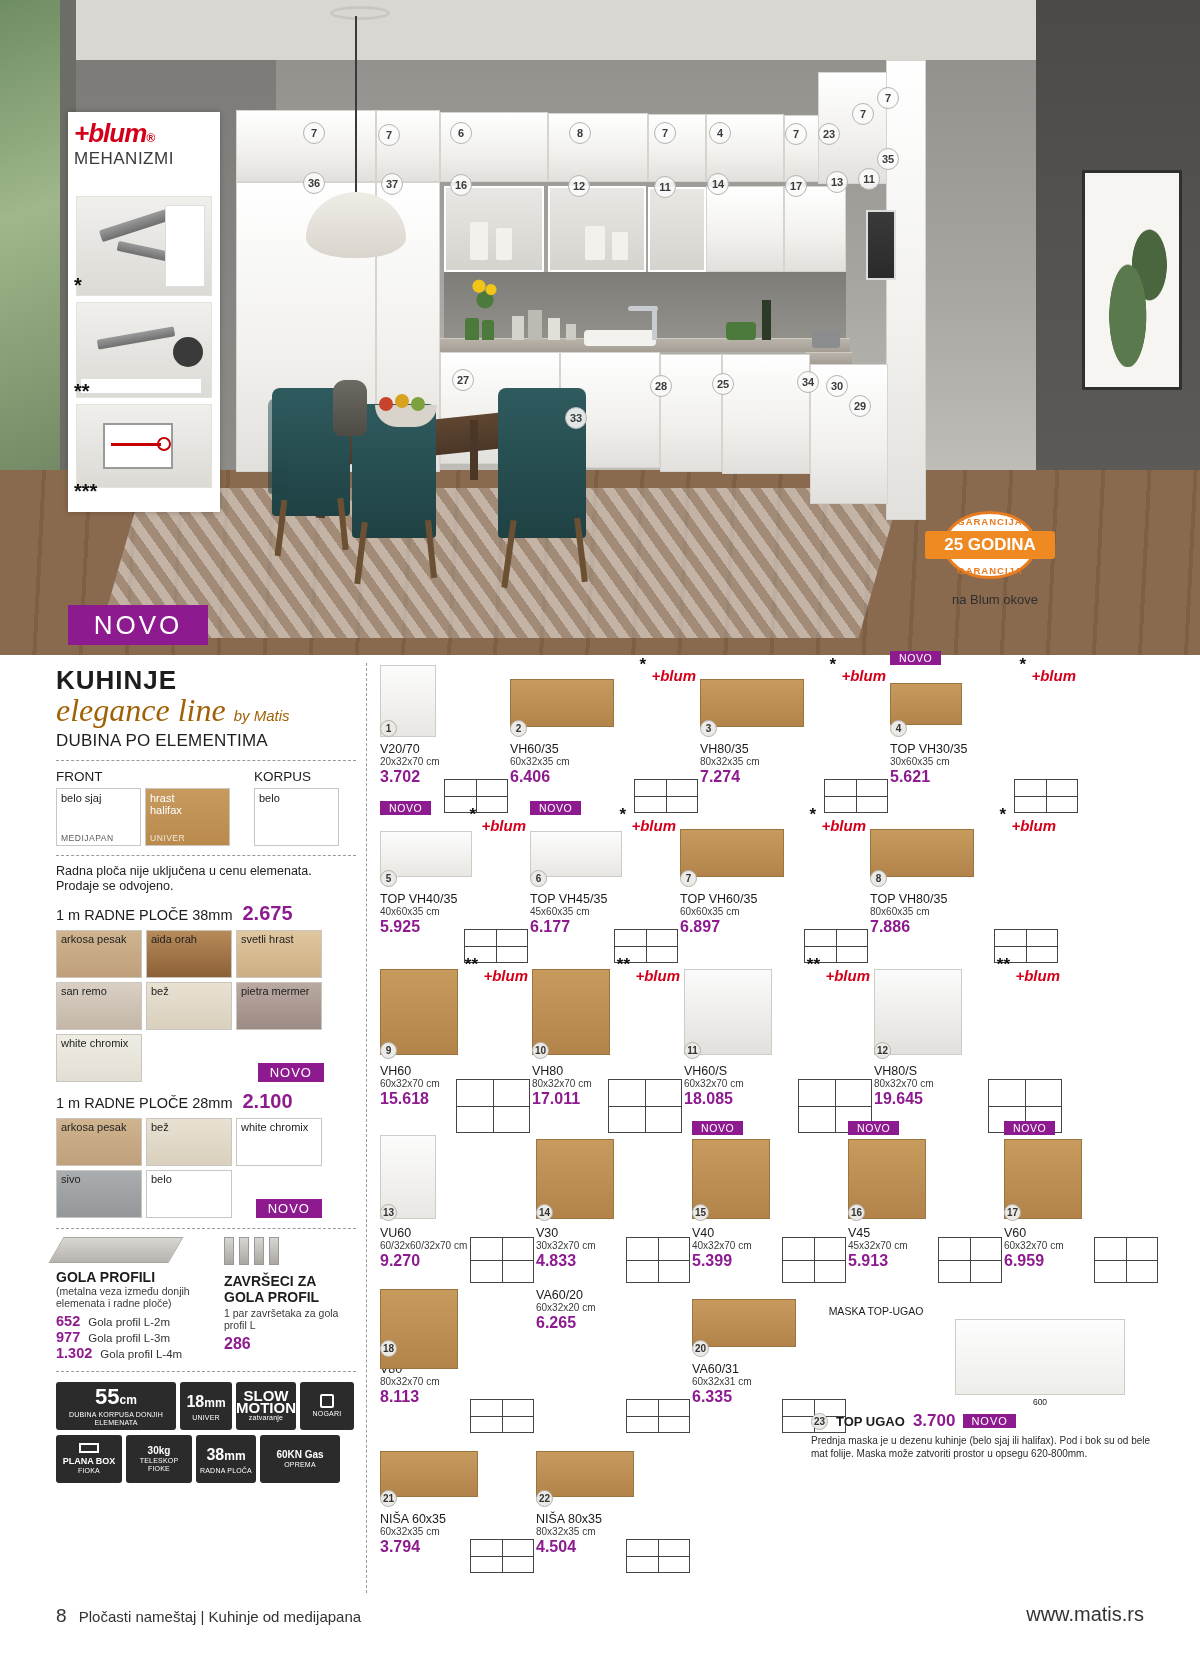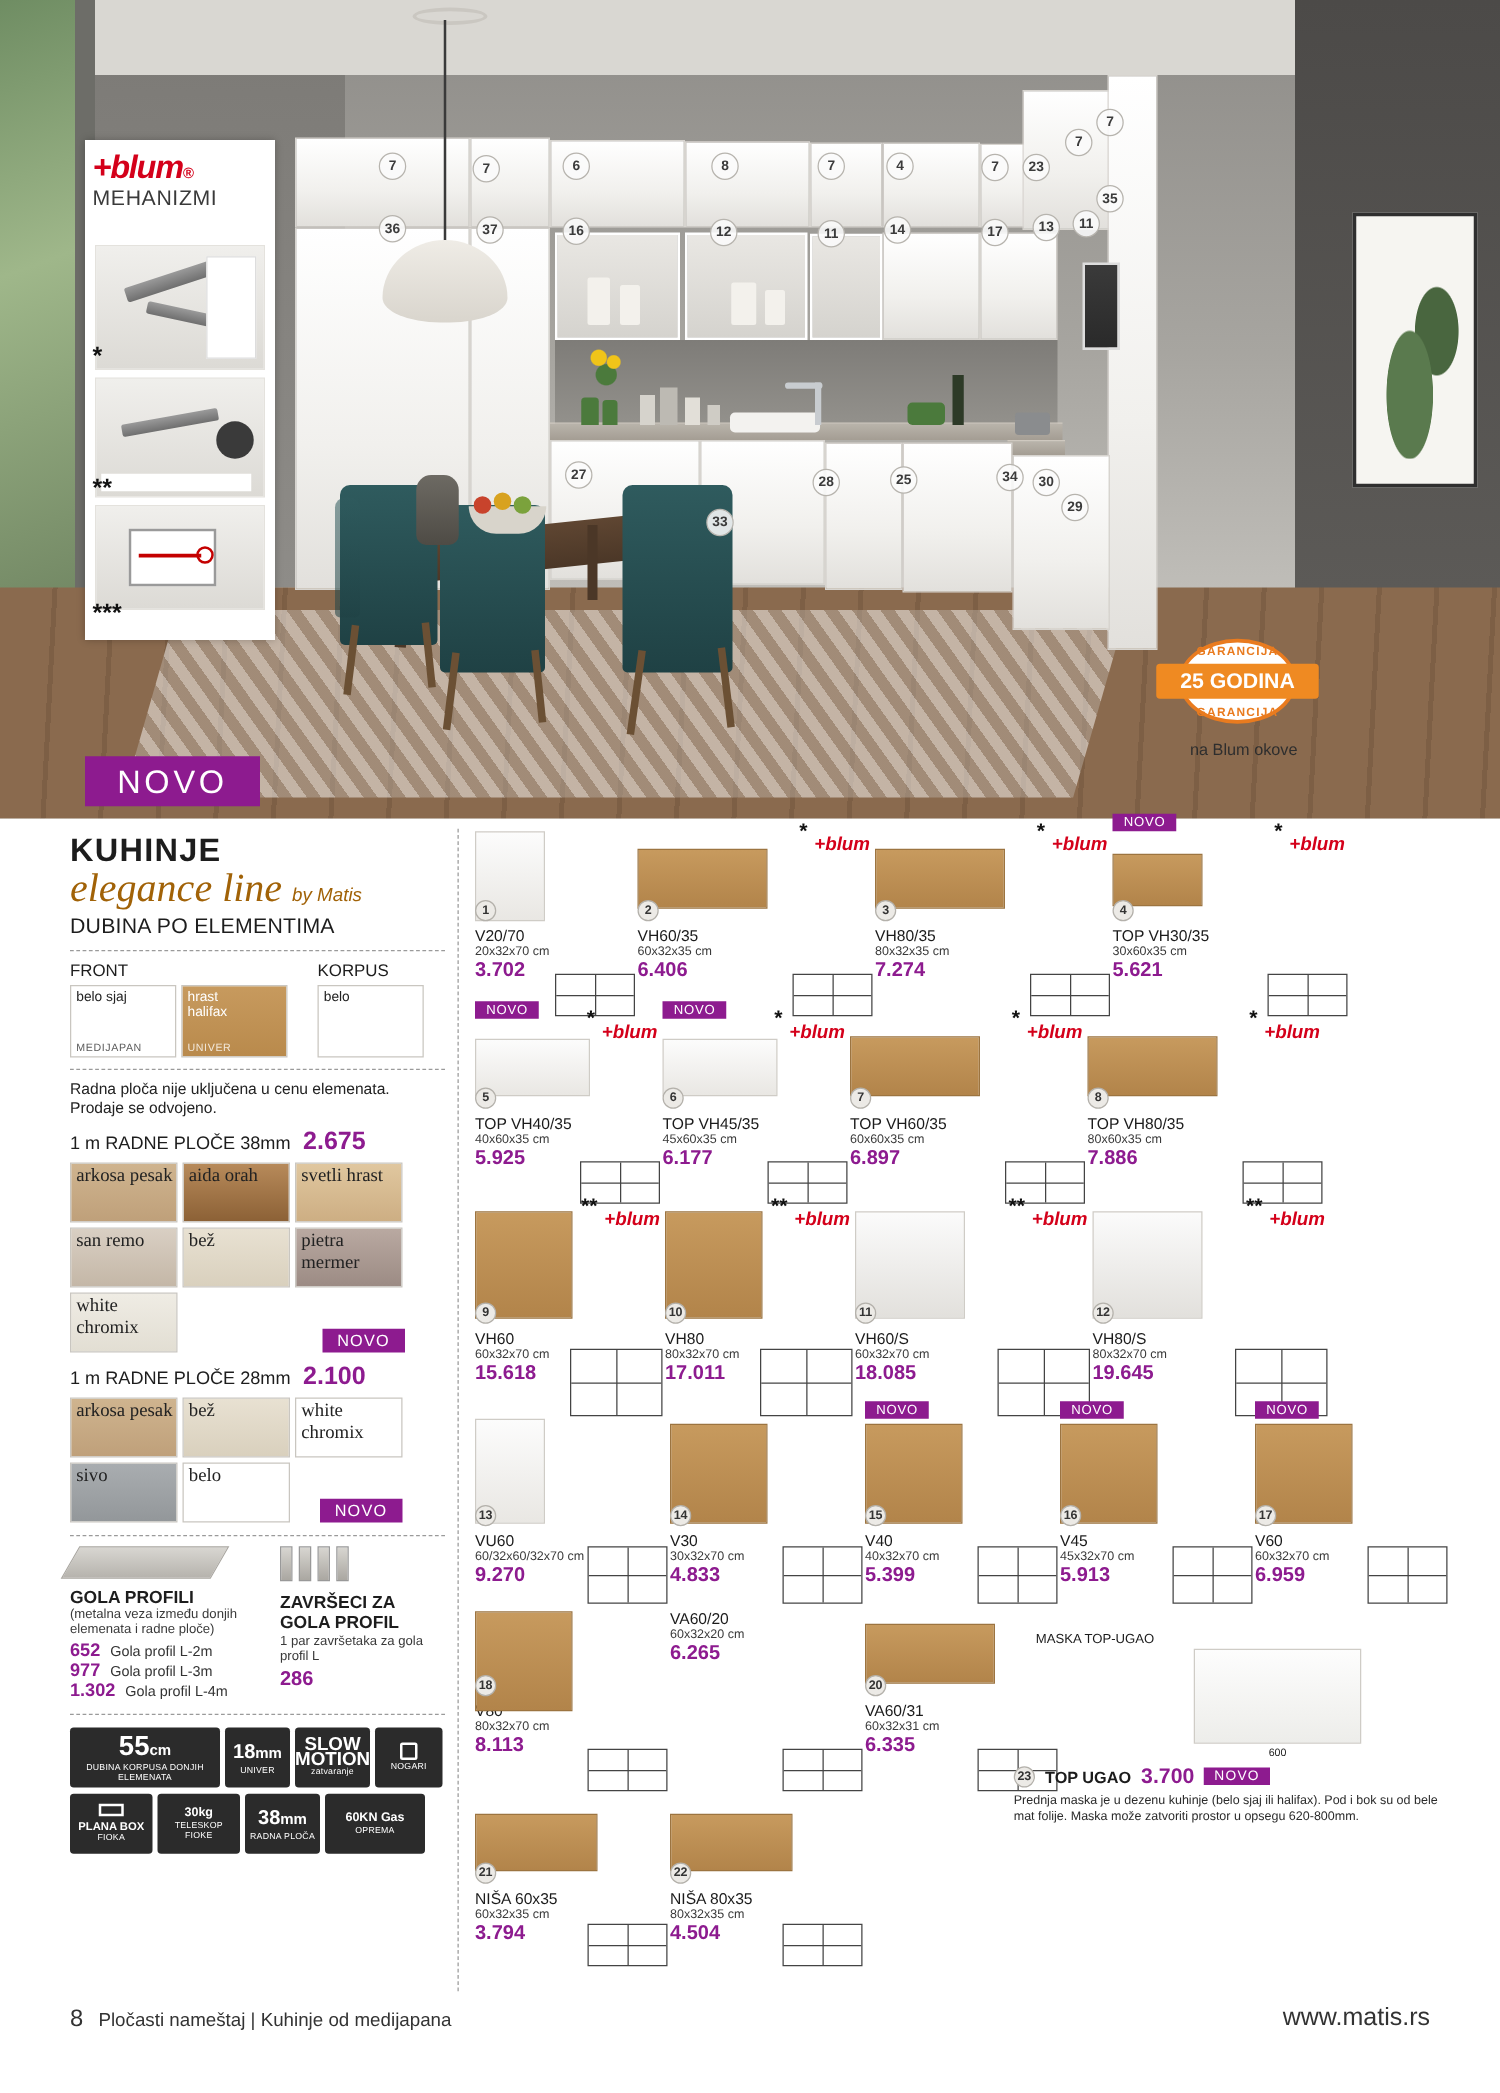--- a/index.html
+++ b/index.html
@@ -238,21 +238,21 @@
   .sw.white { background: #fff; }
   .sw.hrast { background: linear-gradient(#c79a5e,#b98a4c); color: #fff; }
   .sw.hrast .cap { color: #f2e8da; }
 
   .rp-line { display: flex; align-items: baseline; gap: 10px; margin: 8px 0 5px; }
   .rp-label { font-size: 14.5px; color: #1d1d1d; }
   .rp-price { font-size: 20px; font-weight: 700; color: #8d1b8f; }
 
   .sw-grid { display: flex; flex-wrap: wrap; gap: 4px; width: 268px; }
   .sw2 { width: 86px; height: 48px; border: 1px solid #c9c6c0; position: relative; }
-  .sw2 .nm2 { position: absolute; top: 2px; left: 4px; font-size: 15px; color: #222; font-family: Liberation Serif, serif; }
+  .sw2 .nm2 { position: absolute; top: 2px; left: 4px; font-size: 11px; color: #222; }
 
   .novo-tag {
     background: #8d1b8f; color: #fff; font-size: 13px;
     padding: 2px 12px; display: inline-block; letter-spacing: 1px;
   }
 
   .gola-wrap { display: flex; gap: 18px; margin-top: 6px; }
   .gola-title { font-size: 14px; font-weight: 700; color: #1d1d1d; }
   .gola-sub { font-size: 10.5px; color: #3a3a3a; line-height: 12px; }
   .gola-prices { margin-top: 4px; font-size: 12px; color: #1d1d1d; }
@@ -926,21 +926,21 @@
           </div>
         </div>
       </div>
   </div>
 
   <div class="maska-blk">
     <div style="display:flex;gap:14px;align-items:flex-start">
       <div style="width:130px">
         <div class="maska-lbl">MASKA TOP-UGAO</div>
       </div>
-      <div style="width:134px">
+      <div style="width:170px">
         <div style="position:relative;height:76px;margin-top:14px;background:linear-gradient(#fdfdfd,#ededea);border:1px solid #cfccc6"></div>
         <div style="text-align:center;font-size:8.5px;margin-top:2px">600</div>
       </div>
     </div>
     <div class="topugao-row">
       <span class="pnum" style="position:relative;bottom:auto">23</span>
       <span class="topugao-name">TOP UGAO</span>
       <span class="topugao-price">3.700</span>
       <span class="novo-tag" style="font-size:11px;padding:1px 8px">NOVO</span>
     </div>

